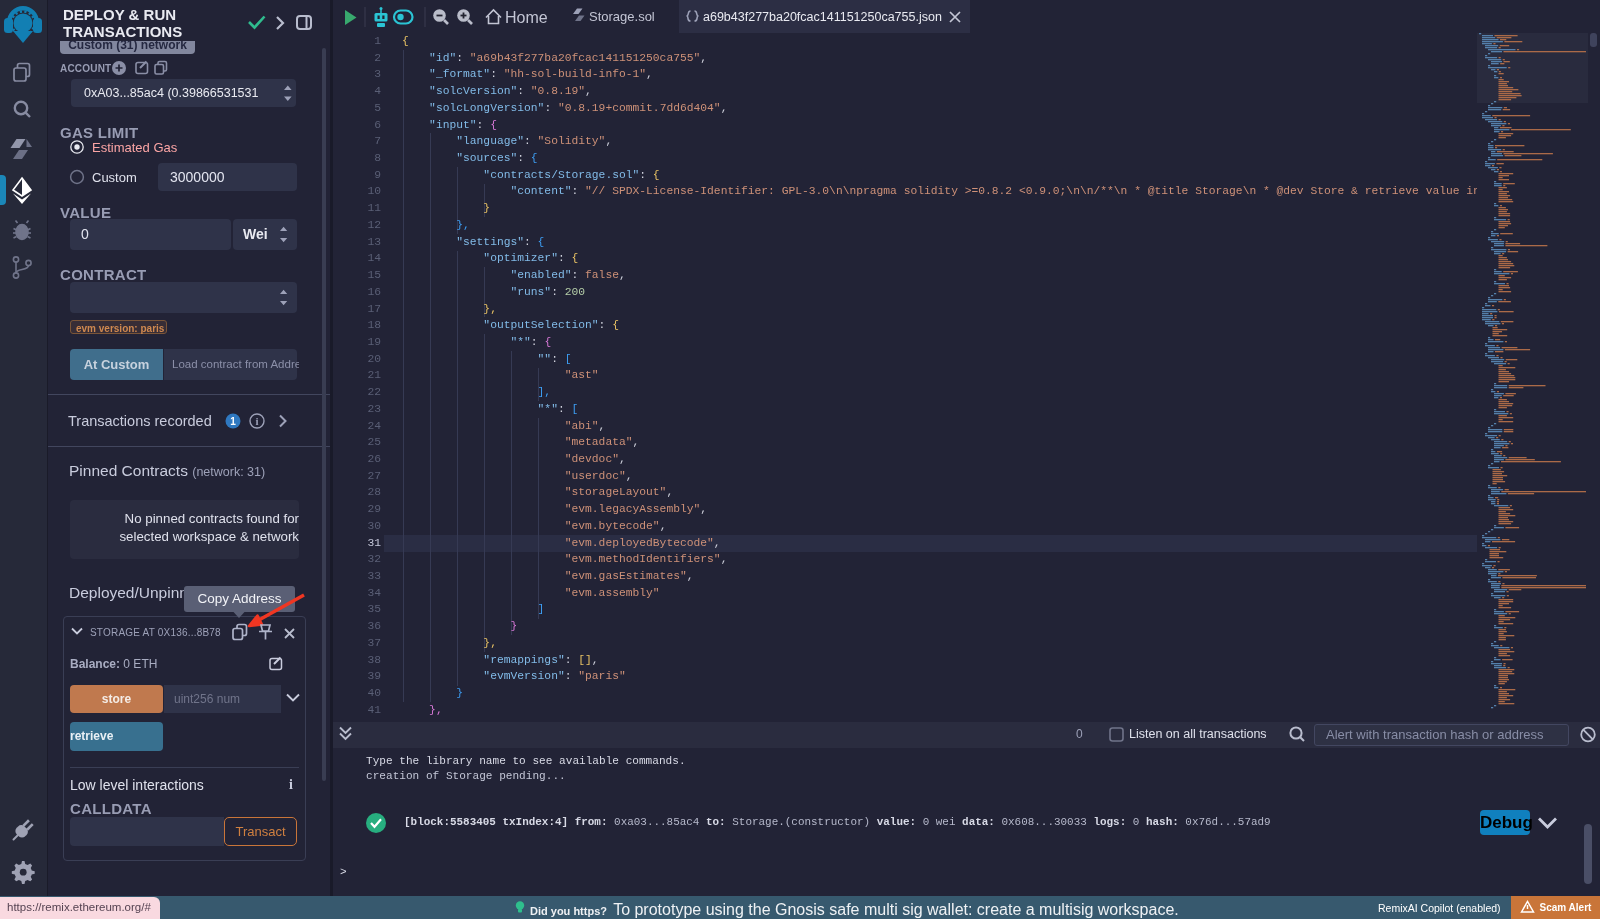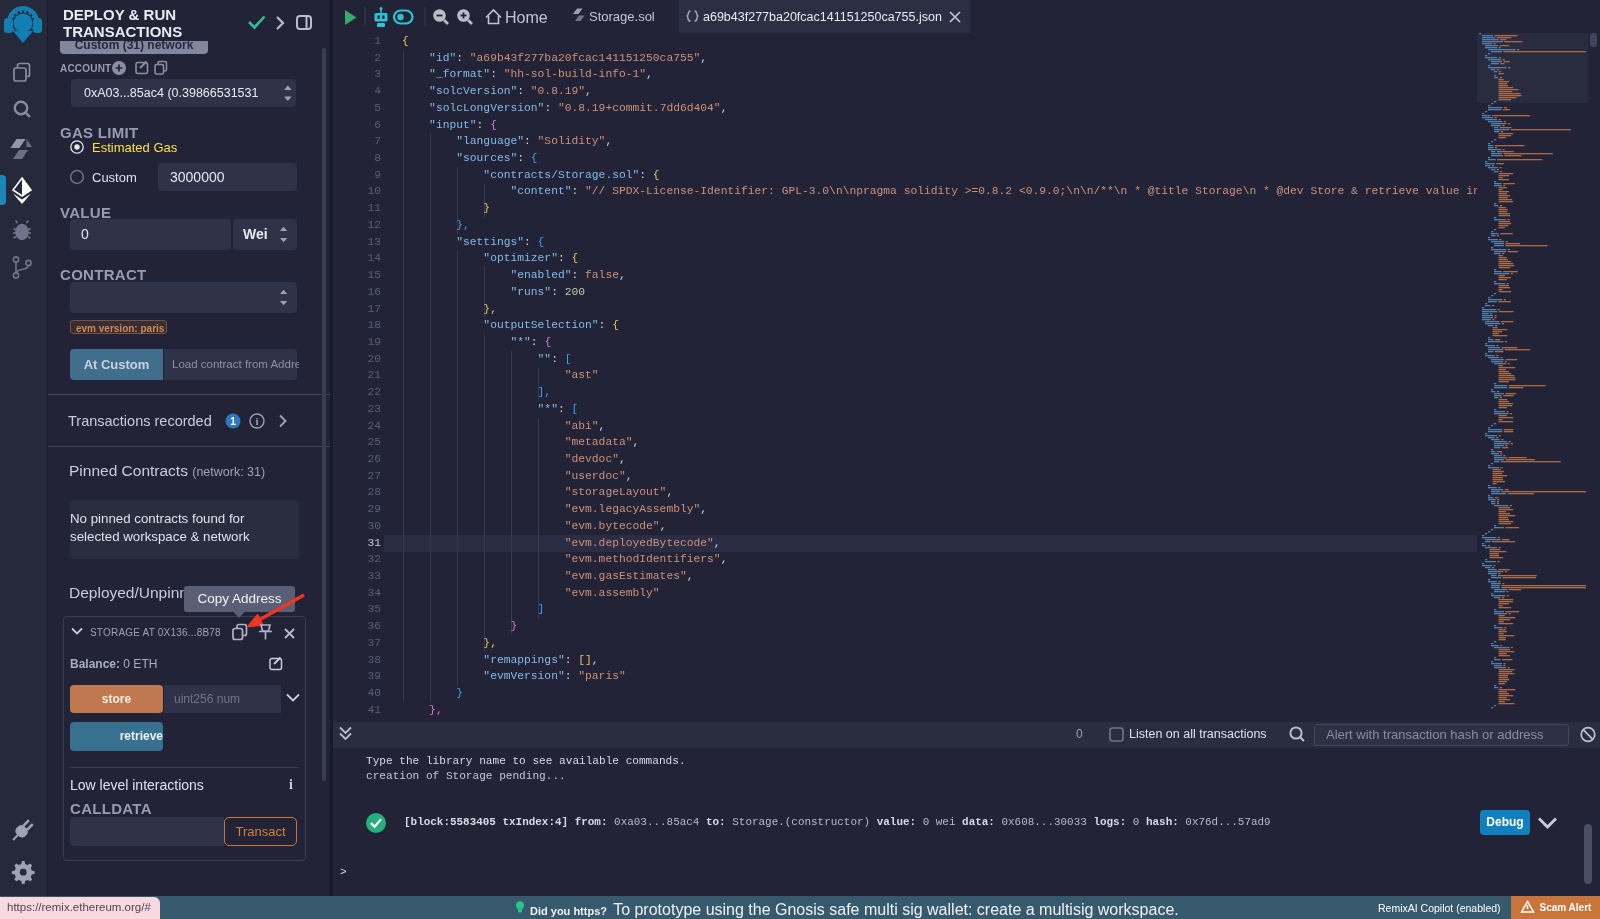--- a/index.html
+++ b/index.html
@@ -18,57 +18,57 @@
 .k{color:#82bbe8}.s{color:#ce9178}.n{color:#b5cea8}.pu{color:#cfd1dc}
 .by{color:#e8c264}.bp{color:#d678d6}.bb{color:#3d9df2}
 .term{font-family:"Liberation Mono",monospace;font-size:11.1px;color:#d8dae6}
 </style></head><body>
 <div id="iconbar"></div>
 <div id="panel"></div>
 <div id="maindiv"></div>
 <div id="main"></div>
 
 <div class="abs" style="left:63px;top:7px;width:200px;font-size:15px;font-weight:bold;color:#e9eaf1;line-height:16.5px">DEPLOY &amp; RUN<br>TRANSACTIONS</div>
-<div class="abs" style="left:60px;top:41px;width:148px;height:13px;background:#82879e;border-radius:0 0 4px 4px;overflow:hidden;text-align:center">
+<div class="abs" style="left:60px;top:41px;width:135px;height:13px;background:#82879e;border-radius:0 0 4px 4px;overflow:hidden;text-align:center">
  <div style="font-size:12px;font-weight:bold;color:#252841;margin-top:-3px">Custom (31) network</div>
   </div>
 <div class="abs" style="left:60px;top:63px;font-size:10px;font-weight:bold;color:#989cb3;letter-spacing:.2px">ACCOUNT</div>
 <div class="inp" style="left:71px;top:79px;width:225px;height:28px"></div>
 <div class="abs" style="left:84px;top:85.5px;font-size:12.5px;color:#e9eaf1;width:199px;overflow:hidden;white-space:nowrap">0xA03...85ac4 (0.39866531531</div>
 <div class="abs lbl" style="left:60px;top:124px">GAS LIMIT</div>
-<div class="abs" style="left:92px;top:140px;font-size:13px;color:#fde047">Estimated Gas</div>
+<div class="abs" style="left:92px;top:140px;font-size:13px;color:#fca5a5">Estimated Gas</div>
 <div class="abs" style="left:92px;top:170px;font-size:13px;color:#dfe1ec">Custom</div>
 <div class="inp" style="left:158px;top:163px;width:139px;height:28px"></div>
 <div class="abs" style="left:170px;top:169px;font-size:14px;color:#e3e5f0">3000000</div>
 <div class="abs lbl" style="left:60px;top:204px">VALUE</div>
 <div class="inp" style="left:70px;top:219px;width:161px;height:31px"></div>
 <div class="abs" style="left:81px;top:226px;font-size:14px;color:#e3e5f0">0</div>
 <div class="inp" style="left:233px;top:219px;width:64px;height:31px"></div>
 <div class="abs" style="left:243px;top:226px;font-size:14px;font-weight:bold;color:#e9eaf1">Wei</div>
 <div class="abs lbl" style="left:60px;top:266px">CONTRACT</div>
 <div class="inp" style="left:70px;top:282px;width:227px;height:31px"></div>
 <div class="abs" style="left:70px;top:320px;width:97px;height:14px;border:1px solid #7a5538;border-radius:3px;background:rgba(201,117,57,.13)"></div>
 <div class="abs" style="left:76px;top:322.5px;font-size:10px;font-weight:bold;color:#cf8950">evm version: paris</div>
 <div class="abs" style="left:70px;top:349px;width:93px;height:31px;background:#406e8c;border-radius:4px 0 0 4px;text-align:center;line-height:31px;font-size:13px;font-weight:bold;color:#c7d2de">At Custom</div>
 <div class="inp" style="left:164px;top:349px;width:133px;height:31px;border-radius:0 4px 4px 0"></div>
 <div class="abs" style="left:172px;top:358px;font-size:11.5px;color:#8b8fa8;width:127px;overflow:hidden;white-space:nowrap">Load contract from Addre</div>
 <div class="abs" style="left:48px;top:394px;width:282px;height:1px;background:#42465e"></div>
 <div class="abs" style="left:68px;top:413px;font-size:14.5px;color:#c9ccdd">Transactions recorded</div>
 <div class="abs" style="left:48px;top:446px;width:282px;height:1px;background:#42465e"></div>
 <div class="abs" style="left:69px;top:462px;font-size:15.5px;color:#c9ccdd">Pinned Contracts <span style="font-size:12.5px;color:#9da1b8">(network: 31)</span></div>
-<div class="abs" style="left:70px;top:500px;width:229px;height:59px;background:#2a2c3f;border-radius:4px;text-align:left;padding-top:10px;font-size:13.3px;color:#dfe1ec;line-height:18px">No pinned contracts found for<br>selected workspace &amp; network</div>
+<div class="abs" style="left:70px;top:500px;width:229px;height:59px;background:#2a2c3f;border-radius:4px;text-align:right;padding-top:10px;font-size:13.3px;color:#dfe1ec;line-height:18px">No pinned contracts found for<br>selected workspace &amp; network</div>
 <div class="abs" style="left:69px;top:584px;font-size:15.5px;color:#c9ccdd">Deployed/Unpinned Contracts</div>
 
 <div class="abs" style="left:63px;top:616px;width:243px;height:245px;border:1px solid #3a3e55;border-radius:4px"></div>
 <div class="abs" style="left:90px;top:626.5px;font-size:10px;color:#9da1b8;letter-spacing:.2px">STORAGE AT 0X136...8B78</div>
 <div class="abs" style="left:70px;top:657px;font-size:12px;color:#a9adc2"><b>Balance:</b> 0 ETH</div>
 <div class="abs" style="left:70px;top:685px;width:93px;height:28px;background:#c0794e;border-radius:4px;text-align:center;line-height:28px;font-size:12px;font-weight:bold;color:#f4ece6">store</div>
 <div class="inp" style="left:164px;top:685px;width:117px;height:28px;border-radius:0"></div>
 <div class="abs" style="left:174px;top:692px;font-size:12px;color:#70748a">uint256 num</div>
-<div class="abs" style="left:70px;top:722px;width:93px;height:29px;background:#38708f;border-radius:4px;text-align:right;line-height:29px;font-size:12px;font-weight:bold;color:#e9f0f5">retrieve</div>
+<div class="abs" style="left:70px;top:722px;width:93px;height:29px;background:#38708f;border-radius:4px;text-align:left;line-height:29px;font-size:12px;font-weight:bold;color:#e9f0f5">retrieve</div>
 <div class="abs" style="left:70px;top:767px;width:229px;height:1px;background:#3a3e55"></div>
 <div class="abs" style="left:70px;top:777px;font-size:14px;color:#dfe1ec">Low level interactions</div>
 <div class="abs lbl" style="left:70px;top:800px">CALLDATA</div>
 <div class="inp" style="left:70px;top:817px;width:154px;height:29px;border-radius:4px 0 0 4px"></div>
 <div class="abs" style="left:224px;top:817px;width:73px;height:29px;border:1px solid #c97539;border-radius:5px;text-align:center;line-height:27px;font-size:13px;color:#d08040">Transact</div>
 
 <div class="abs" style="left:322px;top:48px;width:4px;height:733px;background:#393d52;border-radius:2px"></div>
 
 <div class="abs" style="left:184px;top:586px;width:111px;height:26px;background:#5a5f75;border-radius:3px;text-align:center;line-height:26px;font-size:13.5px;color:#f2f3f7">Copy Address</div>
 
@@ -580,21 +580,21 @@
 
 <div class="abs" style="left:333px;top:722px;width:1267px;height:26px;background:#2a2c3f"></div>
 <div class="abs term" style="left:366px;top:755px">Type the library name to see available commands.</div>
 <div class="abs term" style="left:366px;top:769.5px;color:#c3c6d6">creation of Storage pending...</div>
 <div class="abs term" style="left:404px;top:816px;font-size:10.95px"><b>[block:5583405 txIndex:4]</b> <b>from:</b> <span style="color:#b6b9cb">0xa03...85ac4</span> <b>to:</b> <span style="color:#b6b9cb">Storage.(constructor)</span> <b>value:</b> <span style="color:#b6b9cb">0 wei</span> <b>data:</b> <span style="color:#b6b9cb">0x608...30033</span> <b>logs:</b> <span style="color:#b6b9cb">0</span> <b>hash:</b> <span style="color:#b6b9cb">0x76d...57ad9</span></div>
 <div class="abs term" style="left:340px;top:866px">&gt;</div>
 <div class="abs" style="left:1076px;top:727px;font-size:12px;color:#9da1b8">0</div>
 <div class="abs" style="left:1129px;top:727px;font-size:12.5px;color:#dfe1ec">Listen on all transactions</div>
 <div class="abs" style="left:1314px;top:724px;width:255px;height:22px;background:#2e3144;border:1px solid #434761;border-radius:3px"></div>
 <div class="abs" style="left:1326px;top:727px;font-size:13px;color:#888da6">Alert with transaction hash or address</div>
-<div class="abs" style="left:1480px;top:810px;width:50px;height:25px;background:#1080be;border-radius:4px;text-align:center;line-height:25px;font-size:12px;font-weight:bold;color:#ffffff">Debug</div>
+<div class="abs" style="left:1480px;top:810px;width:50px;height:25px;background:#1080be;border-radius:4px;text-align:center;line-height:25px;font-size:17px;font-weight:bold;color:#000000">Debug</div>
 <div class="abs" style="left:1584px;top:824px;width:8px;height:60px;background:#4a4e66;border-radius:4px"></div>
 
 <div class="abs" style="left:0;top:896px;width:1600px;height:23px;background:#37596e"></div>
 <div class="abs" style="left:530px;top:901px;font-size:11px;color:#eef1f4;white-space:nowrap"><b>Did you https?</b>&nbsp;&nbsp;<span style="font-size:16px">To prototype using the Gnosis safe multi sig wallet: create a multisig workspace.</span></div>
 <div class="abs" style="left:1378px;top:901.5px;font-size:10.5px;color:#fff">RemixAI Copilot (enabled)</div>
 <div class="abs" style="left:1511px;top:896px;width:89px;height:23px;background:#c97539;font-size:10px;font-weight:bold;color:#fff;line-height:23px;padding-left:28.5px;white-space:nowrap">Scam Alert</div>
 <div class="abs" style="left:0;top:897px;width:160px;height:22px;background:#f9d9e0;border-radius:0 6px 0 0"></div>
 <div class="abs" style="left:7px;top:901px;font-size:11.5px;color:#554352">https://remix.ethereum.org/#</div>
 
 <svg width="1600" height="919" style="position:absolute;left:0;top:0" xmlns="http://www.w3.org/2000/svg">

